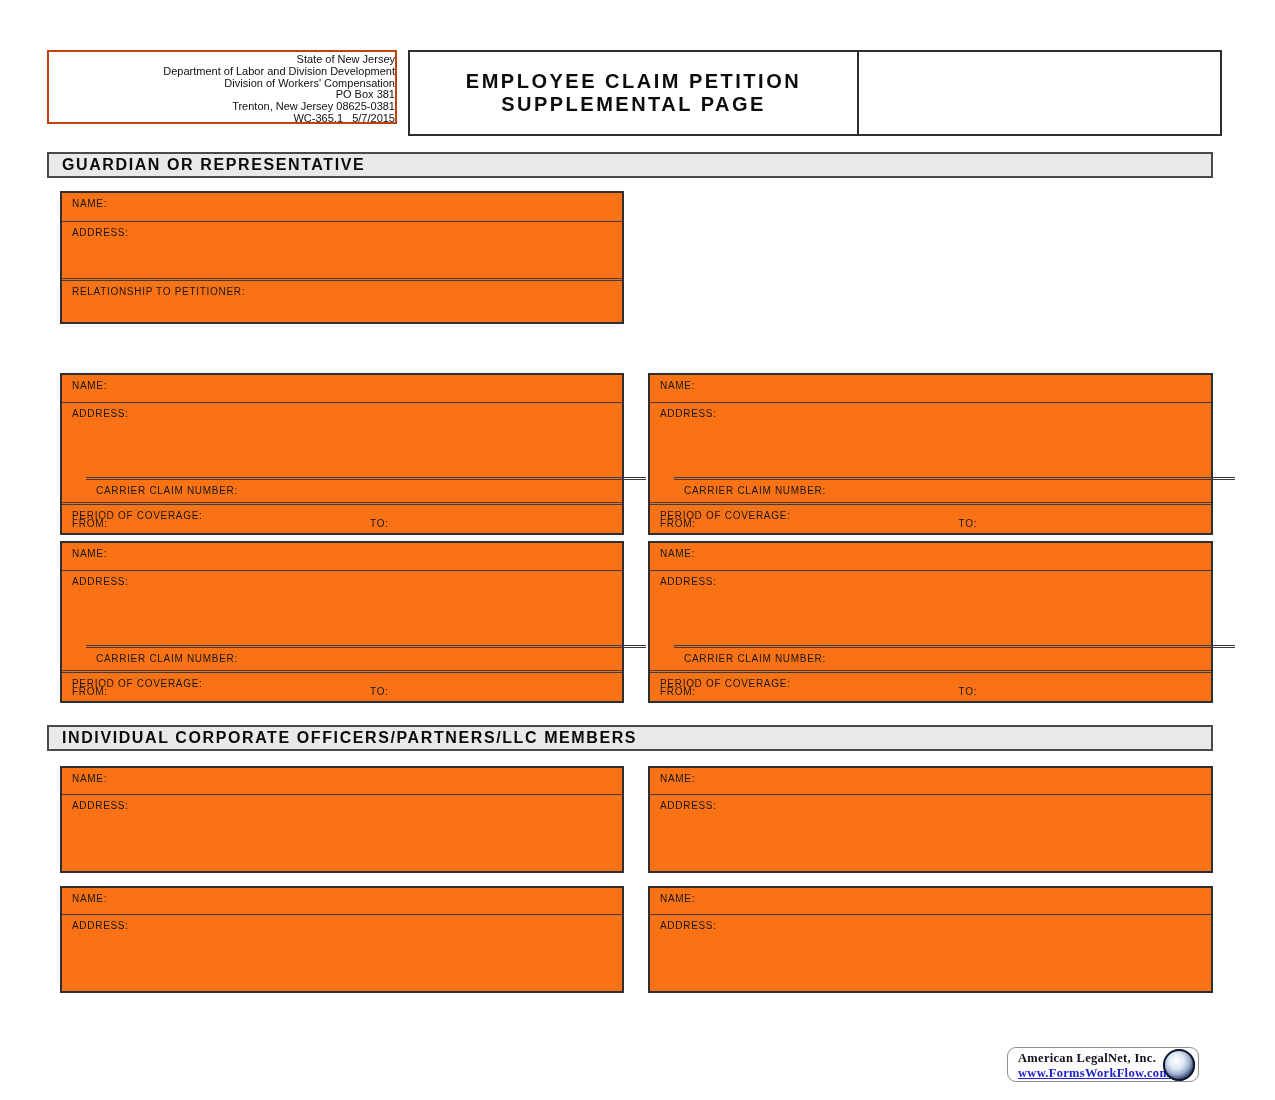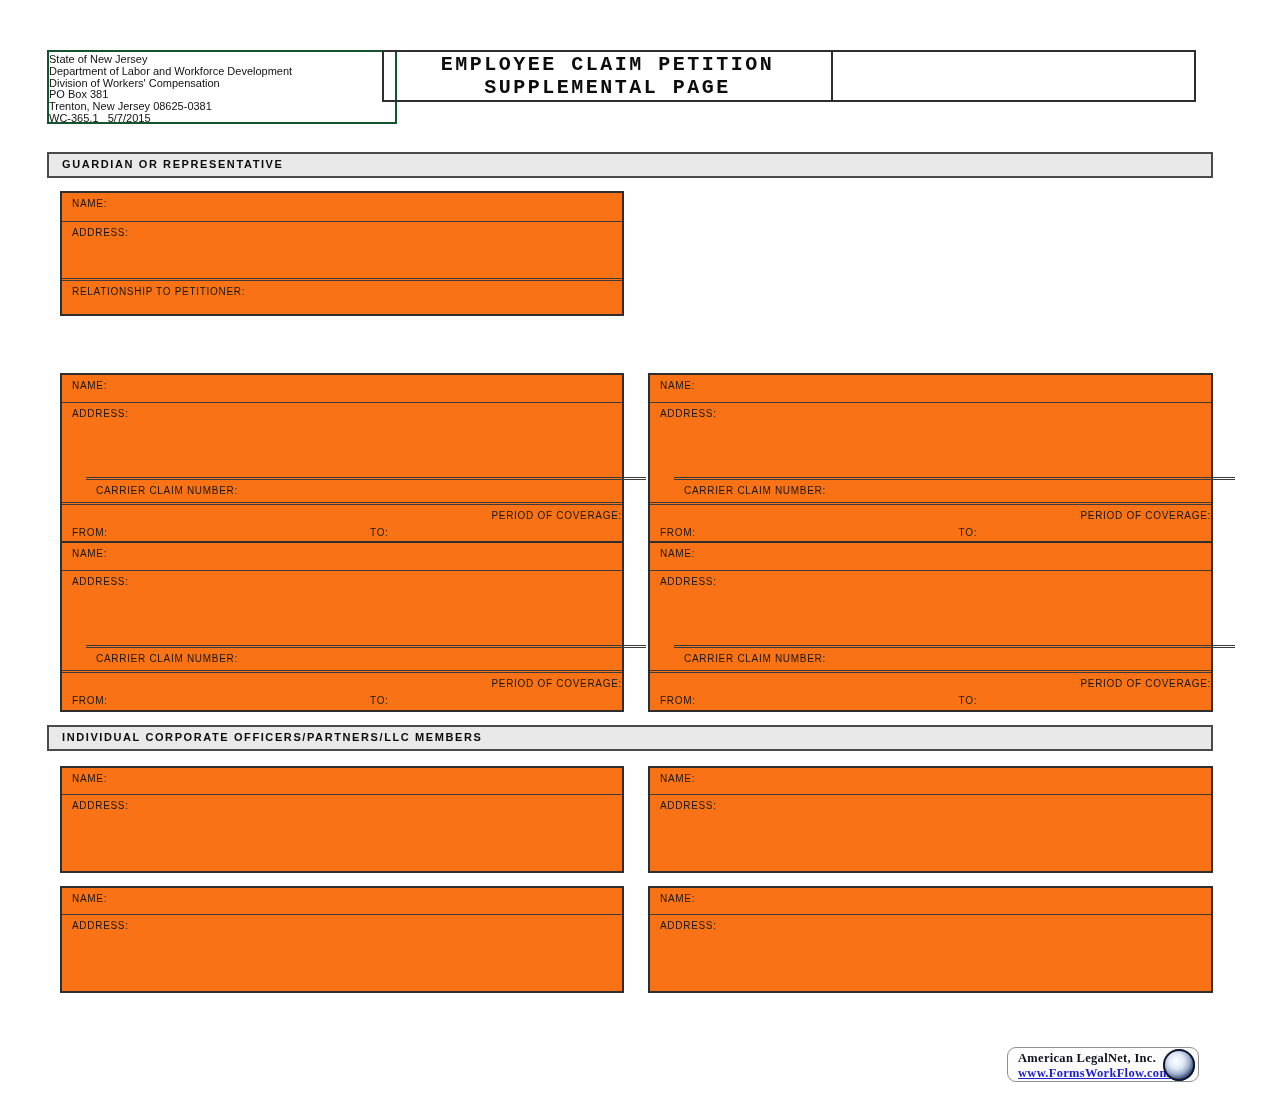--- a/index.html
+++ b/index.html
@@ -2,71 +2,71 @@
 <html><head>
 <meta charset="utf-8">
 <style>
   * { margin:0; padding:0; box-sizing:border-box; }
   body { background:#ffffff; font-family:"Liberation Sans", sans-serif; }
   .page { position:relative; width:1275px; height:1100px; background:#ffffff; color:#111; overflow:hidden; }
 
   
   .hdr-left {
     position:absolute; left:47px; top:50px; width:350px; height:74px;
-    border:2px solid #14532d; text-align:left; font-size:11px; line-height:11.8px;
+    border:2px solid #c2410c; text-align:right; font-size:11px; line-height:11.8px;
     padding-top:2px; color:#111;
   }
   .hdr-left .pre { white-space:pre; }
   .hdr-main {
-    position:absolute; left:382px; top:50px; width:814px; height:52px;
-    border:2px solid #2e2e2e; display:flex;font-family:Liberation Mono, monospace;
+    position:absolute; left:408px; top:50px; width:814px; height:86px;
+    border:2px solid #2e2e2e; display:flex;
   }
   .hdr-title {
     width:449px; height:100%; display:flex; flex-direction:column; justify-content:center;
     align-items:center; border-right:2px solid #2e2e2e;
   }
   .hdr-title div {
     font-size:20px; font-weight:bold; letter-spacing:2.5px; line-height:23px; color:#0c0c0c;
   }
   .hdr-case {
     flex:1; display:flex; flex-direction:column; justify-content:center; gap:9px; padding-left:13px;
   }
   .case-row { font-size:11.5px; color:#1a1a1a; white-space:nowrap; }
   .case-row .lbl { display:inline-block; width:76px; }
   .case-row .fill { font-size:11px; letter-spacing:0px; color:#2a2a2a; }
 
   
   .bar {
     position:absolute; left:47px; width:1166px; height:26px;
     background:#e9e9e9; border:2px solid #4a4a4a;
-    font-size:11px; font-weight:bold; letter-spacing:1.6px; color:#0b0b0b;
+    font-size:16px; font-weight:bold; letter-spacing:1.6px; color:#0b0b0b;
     line-height:21px; padding-left:13px;
   }
 
   
   .block { position:absolute; border:2px solid #2e2e2e; background:#f97316; }
   .row { position:relative; width:100%; }
   .row + .row { border-top:1px solid #3c3c3c; }
   .row.dbl { border-top:3px double #3c3c3c; }
   .flabel {
     display:inline-block; font-size:10px; letter-spacing:0.7px; color:#161616;
     padding:4px 0 0 10px; white-space:nowrap;
   }
   .from-lbl { position:absolute; left:10px; bottom:4px; padding:0; }
   .to-lbl   { position:absolute; left:55%;  bottom:4px; padding:0; }
 
   
   .h-name   { height:27px; }
   .h-addr   { height:75px; }
   .h-ccn    { height:25px;margin-left:24px; }
-  .h-period { height:40px;text-align:right; }
+  .h-period { height:31px; }
   
   .g-name { height:28px; }
   .g-addr { height:57px; }
-  .g-rel  { height:36px;text-decoration:underline; }
+  .g-rel  { height:44px;text-decoration:underline; }
   
   .o-name { height:26px; }
   .o-addr { height:77px; }
 
   
   .footer-box {
     position:absolute; left:1007px; top:1047px; width:192px; height:35px;
     border:1px solid #8f8f8f; border-radius:9px; background:#fdfdfd;
     padding:3px 0 0 10px; font-family:"Liberation Serif", serif;
   }
@@ -81,21 +81,21 @@
     box-shadow: inset 0 0 0 2px #0e1530;
   }
 </style>
 </head>
 <body>
 
 <div class="page">
 
   <div class="hdr-left">
     <div>State of New Jersey</div>
-    <div>Department of Labor and Workforce Development</div>
+    <div>Department of Labor and Division Development</div>
     <div>Division of Workers' Compensation</div>
     <div>PO Box 381</div>
     <div>Trenton, New Jersey 08625-0381</div>
     <div class="pre">WC-365.1   5/7/2015</div>
   </div>
 
   <div class="hdr-main">
     <div class="hdr-title">
       <div>EMPLOYEE CLAIM PETITION</div>
       <div>SUPPLEMENTAL PAGE</div>

